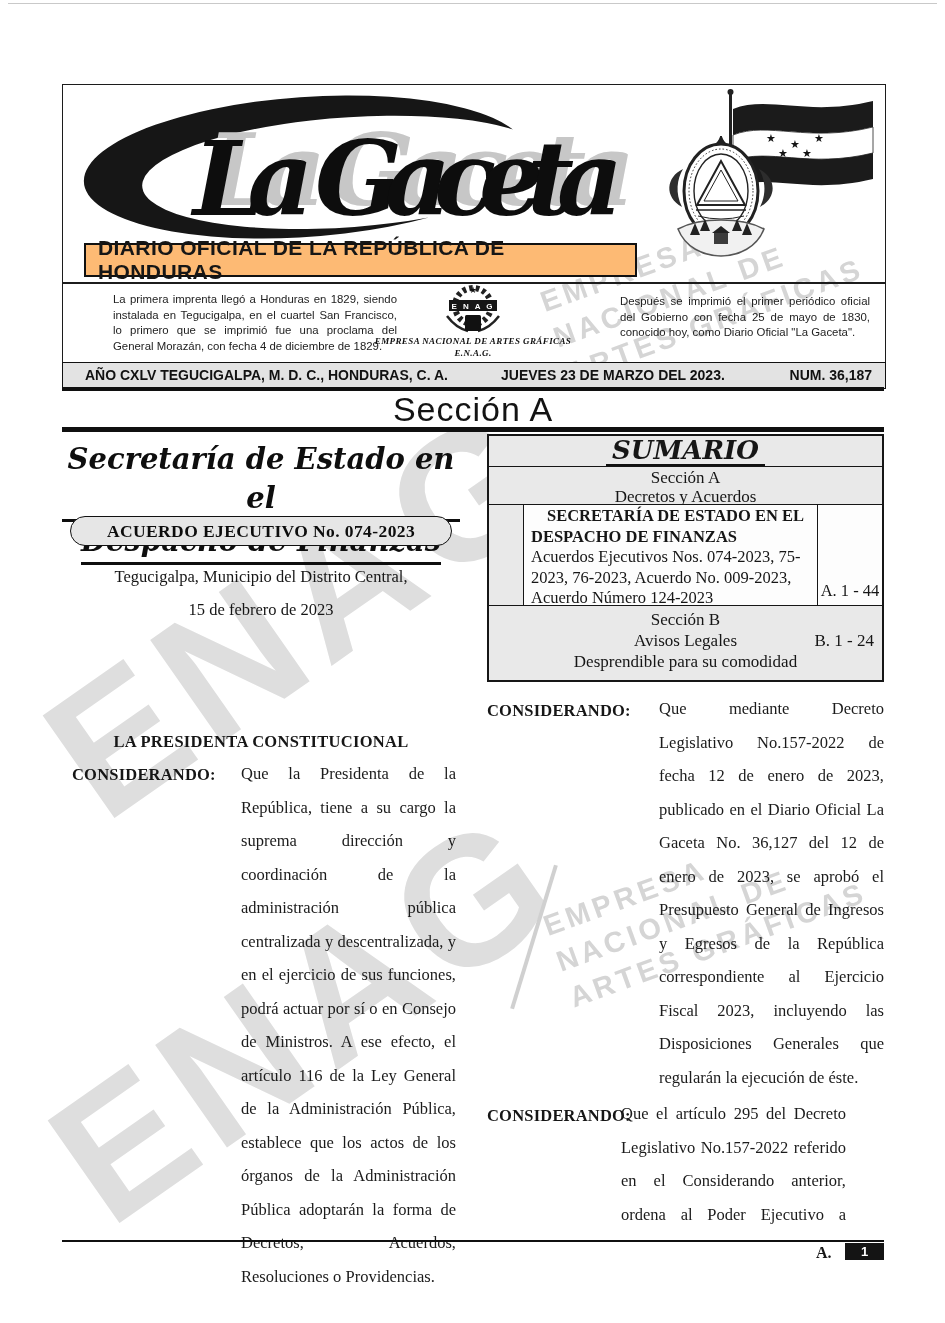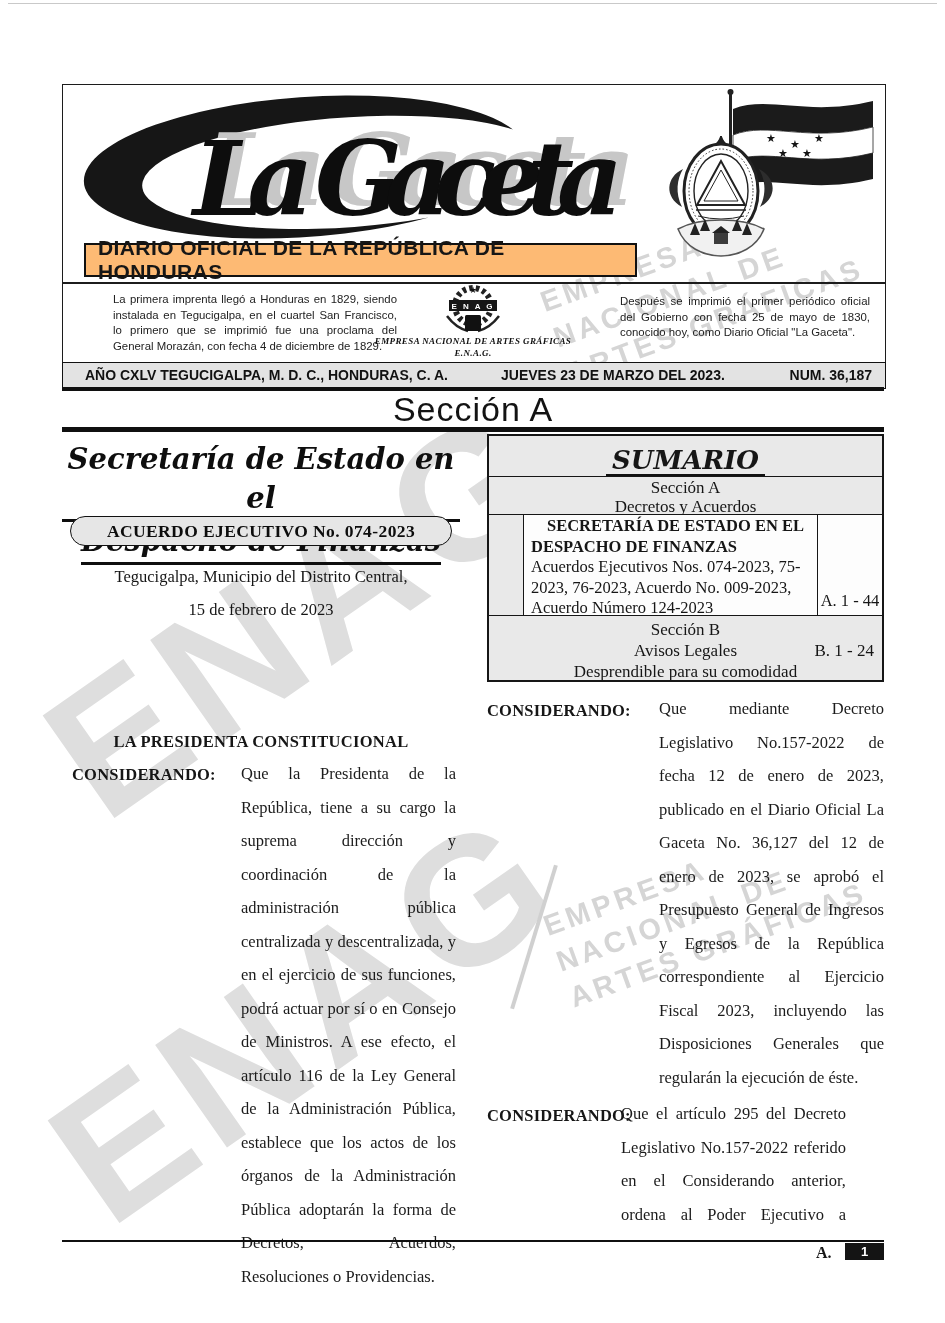--- a/index.html
+++ b/index.html
@@ -52,21 +52,21 @@
 
   .centerline{width:398px;left:62px;text-align:center;font-size:16.5px;}
   .boldline{font-weight:bold;letter-spacing:.3px;}
 
   .cons-label{font-weight:bold;font-size:16.5px;letter-spacing:.2px;white-space:nowrap;}
   .body-par{font-size:16.5px;line-height:33.5px;text-align:justify;color:#1b1b1b;}
   .justify-last{text-align-last:justify;}
 
   
   .sumario{left:487px;top:434px;width:397px;height:248px;border:2px solid #161616;background:#e9e9e9;box-sizing:border-box;}
-  .sumario-title-row{height:30px;border-bottom:1.6px solid #161616;text-align:center;margin-top:10px;}
+  .sumario-title-row{height:30px;border-bottom:1.6px solid #161616;text-align:center;}
   .sumario-title{display:inline-block;font-family:"DejaVu Serif",serif;font-weight:bold;font-style:italic;
                  font-size:26px;line-height:28px;border-bottom:2.5px solid #111;padding:0 6px;}
   .sumario-seca{height:38px;border-bottom:1.6px solid #161616;text-align:center;font-size:17px;line-height:19px;padding-top:1px;box-sizing:border-box;}
   .sumario-entry{display:flex;height:101px;border-bottom:1.6px solid #161616;box-sizing:border-box;}
   .entry-spacer{width:34px;border-right:1.6px solid #161616;background:#e9e9e9;}
   .entry-main{flex:1;background:#fdfdfd;padding:1px 6px 0 7px;font-size:16.5px;line-height:20.5px;}
   .entry-pages{width:64px;border-left:1.6px solid #161616;background:#fdfdfd;position:relative;font-size:16.5px;}
   .entry-pages span{position:absolute;bottom:4px;left:0;right:0;text-align:center;white-space:nowrap;}
   .sumario-secb{position:relative;text-align:center;font-size:17px;line-height:21px;padding-top:3px;}
   .secb-pages{position:absolute;right:8px;top:24px;white-space:nowrap;}

